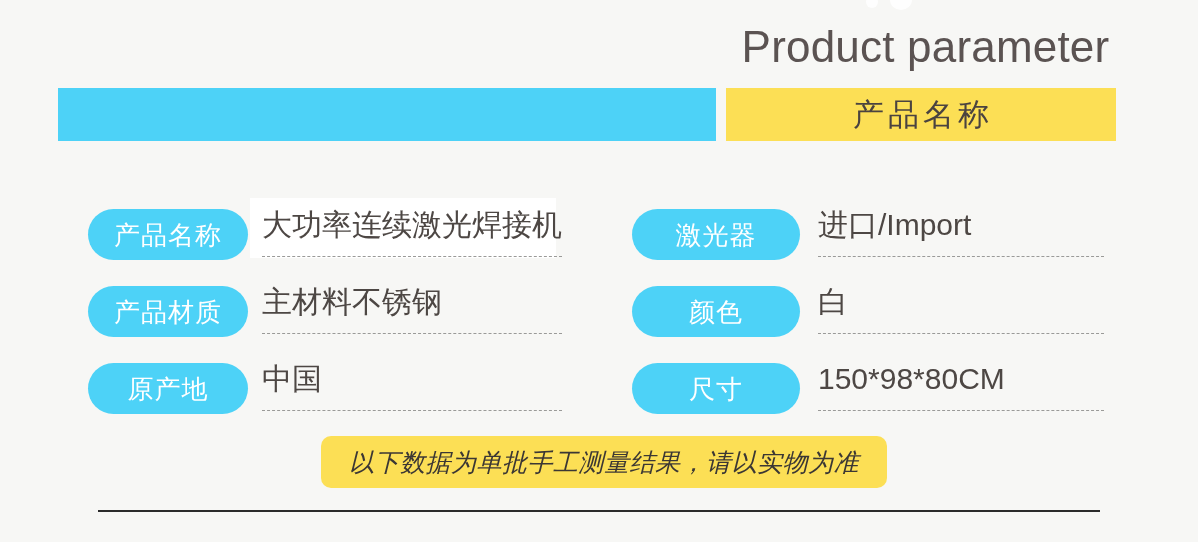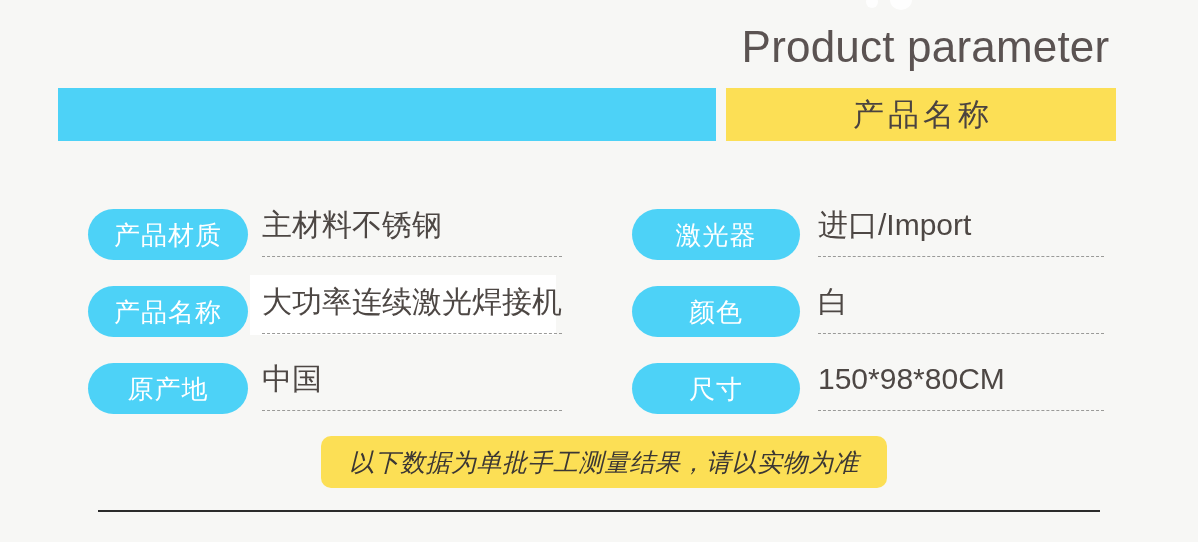--- a/index.html
+++ b/index.html
@@ -196,35 +196,35 @@
   <div class="bar bar-yellow">
     <span class="heading-cn">产品名称</span>
   </div>
 
   <div class="params">
 
     <div class="param-col left">
 
       <div class="param-row">
         <div class="pill">
-          <span class="pill-text">产品材质</span>
-        </div>
-        <div class="value-wrap">
-          <div class="value-text">主材料不锈钢</div>
-          <div class="underline"></div>
-        </div>
-      </div>
-
-      <div class="param-row">
-        <div class="pill">
           <span class="pill-text">产品名称</span>
         </div>
         <div class="value-wrap">
           <div class="value-bg"></div>
           <div class="value-text">大功率连续激光焊接机</div>
+          <div class="underline"></div>
+        </div>
+      </div>
+
+      <div class="param-row">
+        <div class="pill">
+          <span class="pill-text">产品材质</span>
+        </div>
+        <div class="value-wrap">
+          <div class="value-text">主材料不锈钢</div>
           <div class="underline"></div>
         </div>
       </div>
 
       <div class="param-row">
         <div class="pill">
           <span class="pill-text">原产地</span>
         </div>
         <div class="value-wrap">
           <div class="value-text">中国</div>

